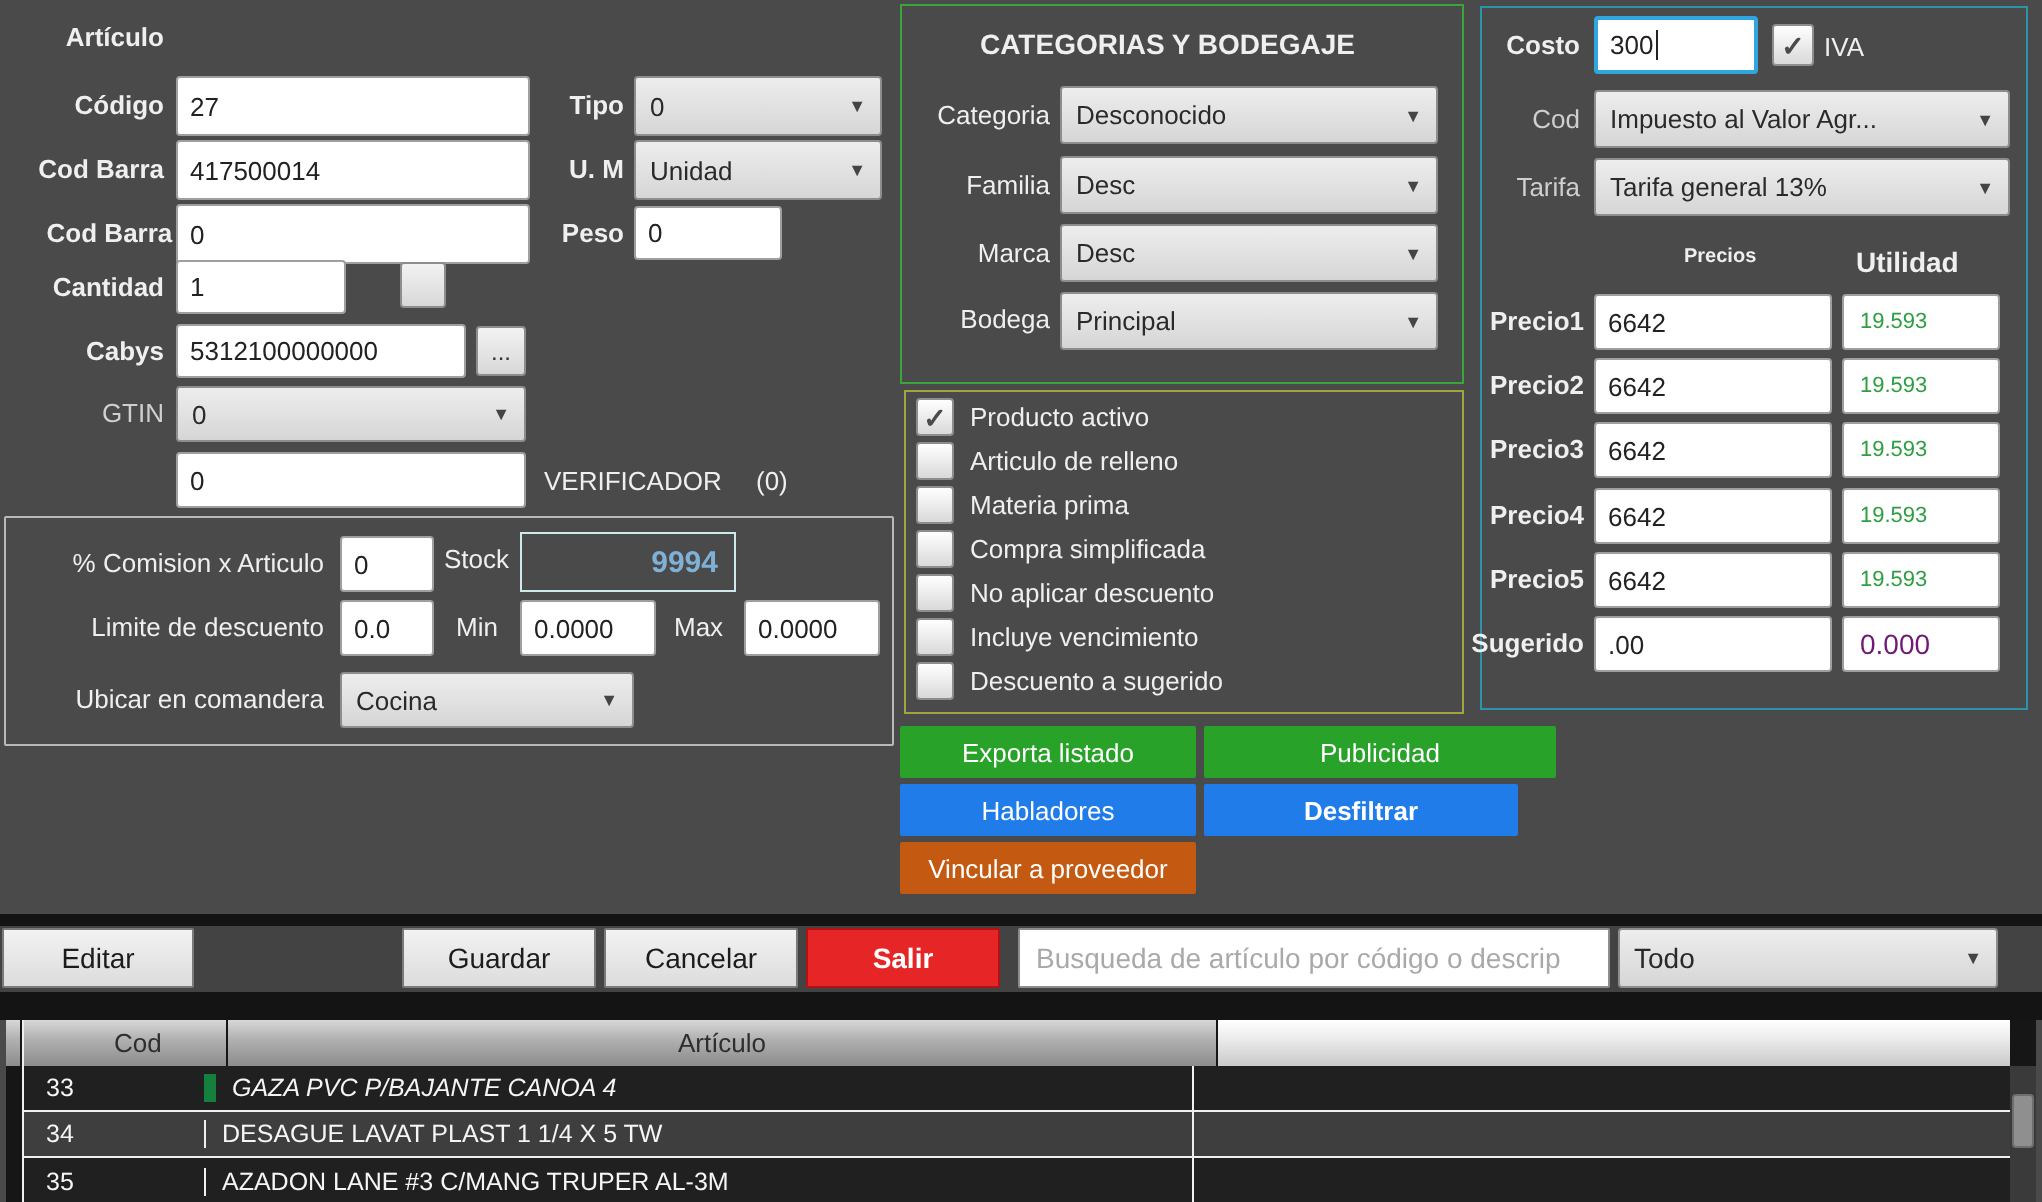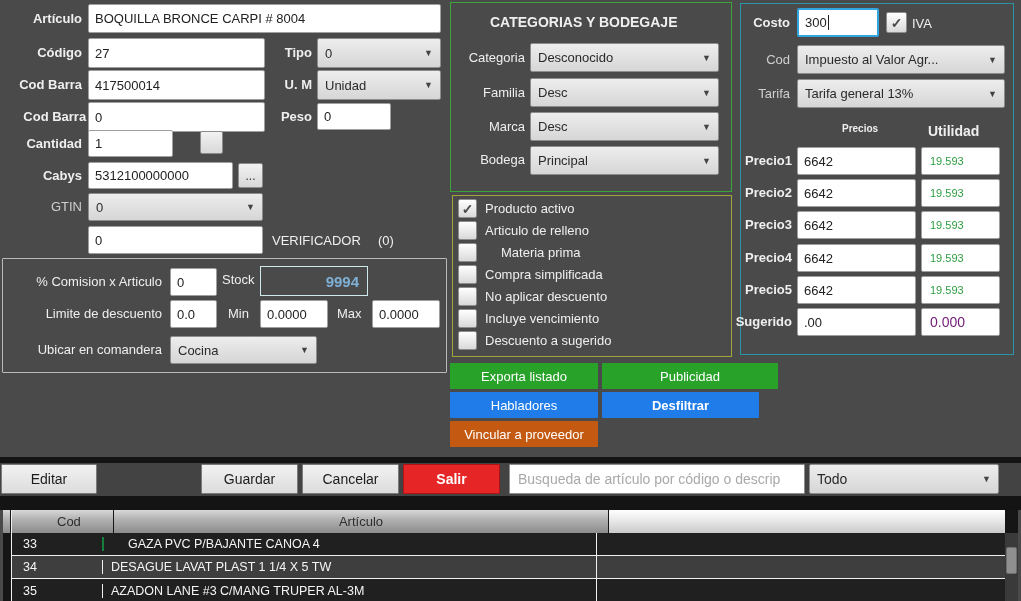--- a/index.html
+++ b/index.html
@@ -83,21 +83,20 @@
   .vline{position:absolute;width:1px;background:#f0f0f0;}
   .sb-track{position:absolute;background:#3a3a3a;}
   .sb-thumb{position:absolute;background:#8f8f8f;border-radius:2px;border:1px solid #6e6e6e;box-sizing:border-box;}
 </style>
 </head>
 <body>
 
 <div id="app">
 
   <span class="lbl b r" style="left:0;top:12px;width:82px;">Artículo</span>
-  <div class="input" style="left:88px;top:4px;width:353px;height:29px;">BOQUILLA BRONCE CARPI # 8004</div>
 
   <span class="lbl b r" style="left:0;top:46px;width:82px;">Código</span>
   <div class="input" style="left:88px;top:38px;width:177px;height:30px;">27</div>
   <span class="lbl b r" style="left:255px;top:46px;width:57px;">Tipo</span>
   <div class="dd" style="left:317px;top:38px;width:124px;height:30px;">
     <span>0</span>
       <span class="arrow">▼</span>
   </div>
 
   <span class="lbl b r" style="left:0;top:78px;width:82px;">Cod Barra</span>
@@ -173,21 +172,21 @@
     <span>Principal</span>
       <span class="arrow">▼</span>
   </div>
 
   <div class="olive-box" style="left:452px;top:195px;width:278px;height:160px;"></div>
   <div class="cb" style="left:458px;top:199px;">✓</div>
   <span class="lbl" style="left:485px;top:202px;">Producto activo</span>
   <div class="cb" style="left:458px;top:221px;"></div>
   <span class="lbl" style="left:485px;top:224px;">Articulo de relleno</span>
   <div class="cb" style="left:458px;top:243px;"></div>
-  <span class="lbl" style="left:485px;top:246px;margin-left:16px;">Materia prima</span>
+  <span class="lbl" style="left:485px;top:246px;">Materia prima</span>
   <div class="cb" style="left:458px;top:265px;"></div>
   <span class="lbl" style="left:485px;top:268px;">Compra simplificada</span>
   <div class="cb" style="left:458px;top:287px;"></div>
   <span class="lbl" style="left:485px;top:290px;">No aplicar descuento</span>
   <div class="cb" style="left:458px;top:309px;"></div>
   <span class="lbl" style="left:485px;top:312px;">Incluye vencimiento</span>
   <div class="cb" style="left:458px;top:331px;"></div>
   <span class="lbl" style="left:485px;top:334px;">Descuento a sugerido</span>
 
   <div class="cbtn green" style="left:450px;top:363px;width:148px;height:26px;">Exporta listado</div>
@@ -261,21 +260,21 @@
 
   <div class="grid">
 
     <div class="gh" style="left:0;width:7px;"></div>
     <div class="gh" style="left:8px;width:102px;padding-left:45px;border-left:1px solid #f0f0f0;">Cod</div>
     <div class="gh" style="left:111px;width:494px;justify-content:center;">Artículo</div>
     <div class="gh light" style="left:606px;width:396px;"></div>
 
     <div class="grow" style="left:8px;top:23px;width:994px;background:#202020;">
       <span style="padding-left:12px;width:91px;box-sizing:border-box;">33</span>
-      <span style="border-left:2px solid #15803d;padding-left:24px;width:494px;box-sizing:border-box;">GAZA PVC P/BAJANTE CANOA 4</span>
+      <span style="border-left:6px solid #15803d;padding-left:8px;width:494px;box-sizing:border-box;font-style:italic;">GAZA PVC P/BAJANTE CANOA 4</span>
       <span style="border-left:1px solid #f0f0f0;height:23px;flex:1;"></span>
     </div>
 
     <div class="grow" style="left:8px;top:46px;width:994px;background:#3e3e3e;">
       <span style="padding-left:12px;width:91px;box-sizing:border-box;">34</span>
       <span style="border-left:1px solid #f0f0f0;padding-left:8px;width:494px;box-sizing:border-box;">DESAGUE LAVAT PLAST 1 1/4 X 5 TW</span>
       <span style="border-left:1px solid #f0f0f0;height:23px;flex:1;"></span>
     </div>
 
     <div class="grow" style="left:8px;top:69px;width:994px;background:#202020;border-bottom:none;">

